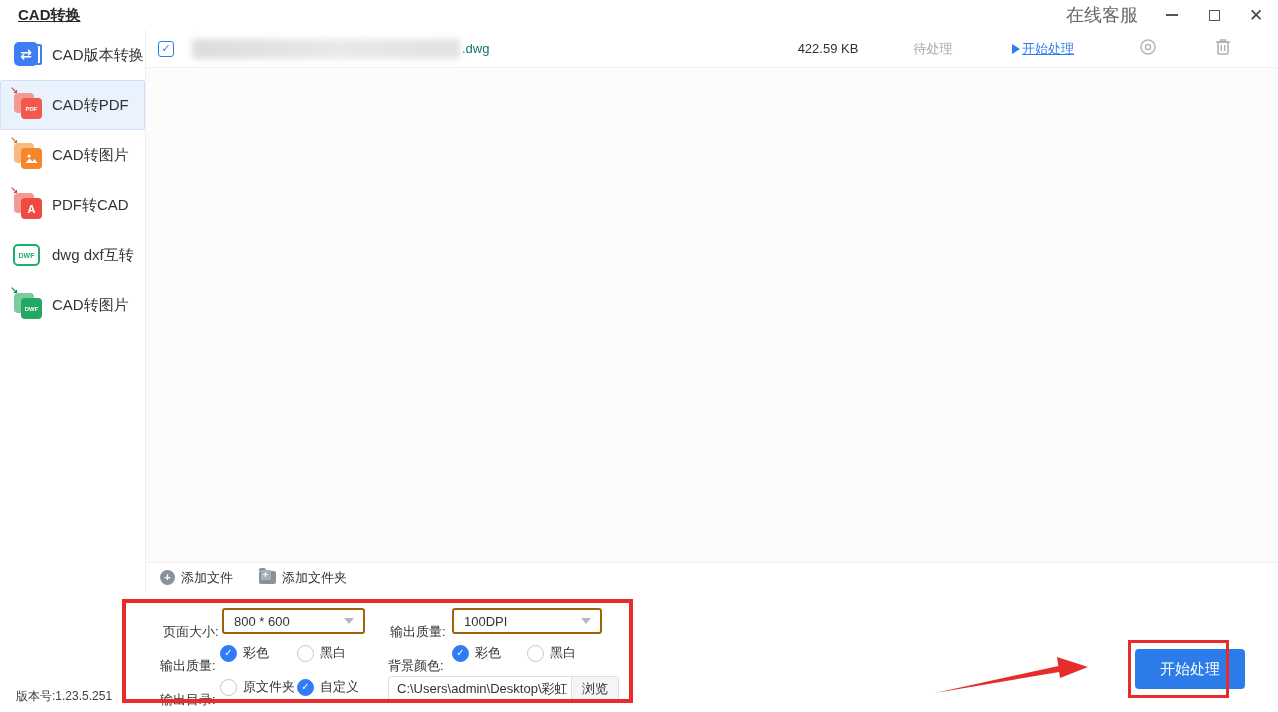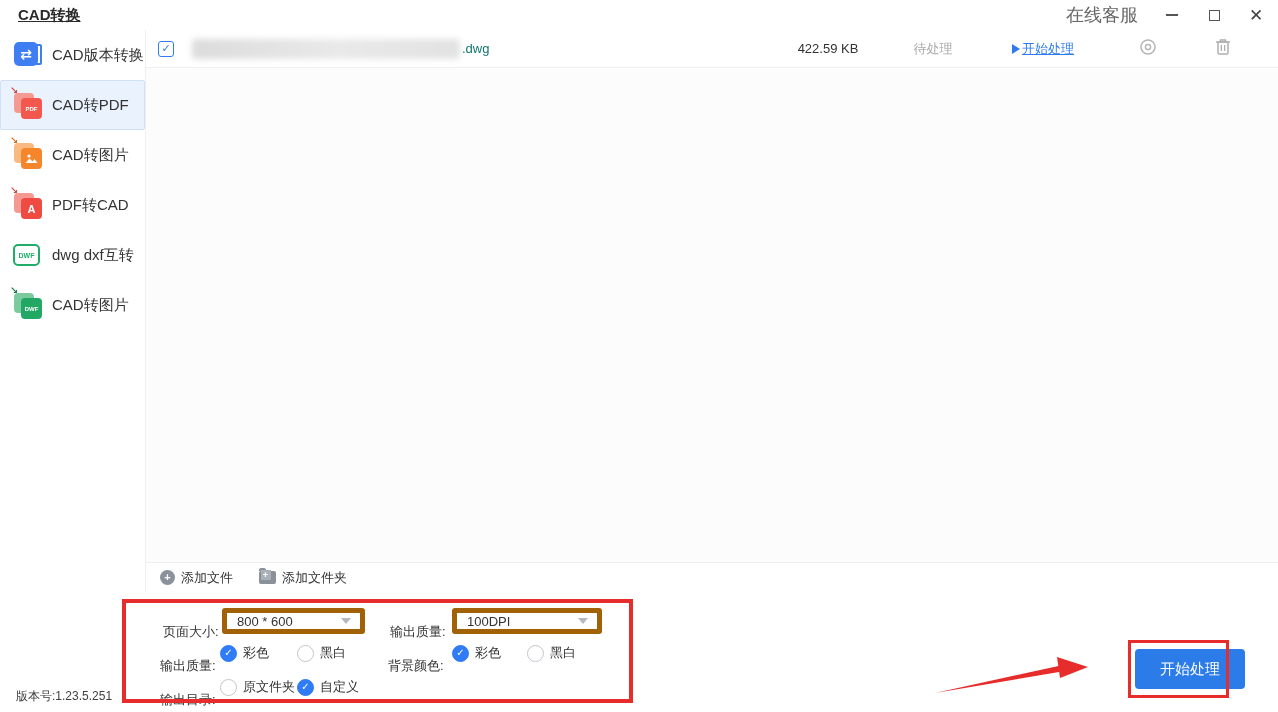--- a/index.html
+++ b/index.html
@@ -55,21 +55,21 @@
   .add-btn { display:flex; align-items:center; gap:6px; cursor:pointer; color:#333; }
   .circle-plus { width:15px; height:15px; border-radius:50%; background:#8b919a; color:#fff; display:flex; align-items:center; justify-content:center; font-size:11px; font-weight:bold; line-height:1; }
   .folder-plus { position:relative; width:17px; height:13px; background:#8b919a; border-radius:2px; }
   .folder-plus::before { content:""; position:absolute; left:0; top:-3px; width:7px; height:3px; background:#8b919a; border-radius:2px 2px 0 0; }
   .folder-plus::after { content:"+"; position:absolute; left:1.5px; top:-1px; width:10px; height:10px; background:#aab0b8; color:#fff; font-size:9px; font-weight:bold; display:flex; align-items:center; justify-content:center; }
 
   
   .settings-panel { position:absolute; left:145px; top:592px; right:0; bottom:0; background:#fff; }
   .s-abs { position:absolute; display:flex; align-items:center; }
   .s-label { color:#333;margin-top:10px; }
-  .select-box { height:26px; border:5px solid #a16207; border-radius:3px; background:#fff; display:flex; align-items:center; justify-content:space-between; padding:0 9px 0 10px; cursor:pointer; }
+  .select-box { height:26px; border:2px solid #a16207; border-radius:3px; background:#fff; display:flex; align-items:center; justify-content:space-between; padding:0 9px 0 10px; cursor:pointer; }
   .caret { width:0; height:0; border-left:5px solid transparent; border-right:5px solid transparent; border-top:6px solid #b4b8bf; }
   .radio-group { display:flex; align-items:center; gap:6px; cursor:pointer; }
   .radio { width:17px; height:17px; border-radius:50%; border:1px solid #c4c6cc; background:#fff; display:flex; align-items:center; justify-content:center; }
   .radio.checked { background:#2f7cf6; border-color:#2f7cf6; }
   .radio.checked::after { content:"✓"; color:#fff; font-size:10px; font-weight:bold; line-height:1; }
   .path-wrap { display:flex; align-items:center; height:26px; border:1px solid #dcdfe6; border-radius:3px; overflow:hidden; background:#fff; }
   .path-input { width:182px; height:24px; border:none; outline:none; padding:0 4px 0 8px; font-size:13px; color:#333; font-family:"Liberation Sans","DejaVu Sans",sans-serif; background:#fff; }
   .browse-btn { height:26px; padding:0 10px; background:#f4f5f7; border-left:1px solid #dcdfe6; display:flex; align-items:center; color:#333; cursor:pointer; }
 
   
@@ -239,20 +239,24 @@
 
     <span class="s-abs s-label" style="left:15px; top:89px;">输出目录:</span>
     <span class="s-abs radio-group" style="left:75px; top:86px;">
       <span class="radio"></span>
       <span>原文件夹</span>
     </span>
     <span class="s-abs radio-group" style="left:152px; top:86px;">
       <span class="radio checked"></span>
       <span>自定义</span>
     </span>
+    <div class="s-abs path-wrap" style="left:243px; top:84px;">
+      <input class="path-input" readonly="" value="C:\Users\admin\Desktop\彩虹" style="">
+      <span class="browse-btn">浏览</span>
+    </div>
   </div>
 
   <div class="start-btn">开始处理</div>
 
   <div class="anno anno-settings"></div>
   <div class="anno anno-button"></div>
   <svg class="anno anno-arrow" width="185" height="60" viewBox="0 0 185 60">
     <polygon points="20,48 150,26 148,20" fill="#e72c2c"></polygon>
     <polygon points="142,12 173,22 145,33" fill="#e72c2c"></polygon>
   </svg>

